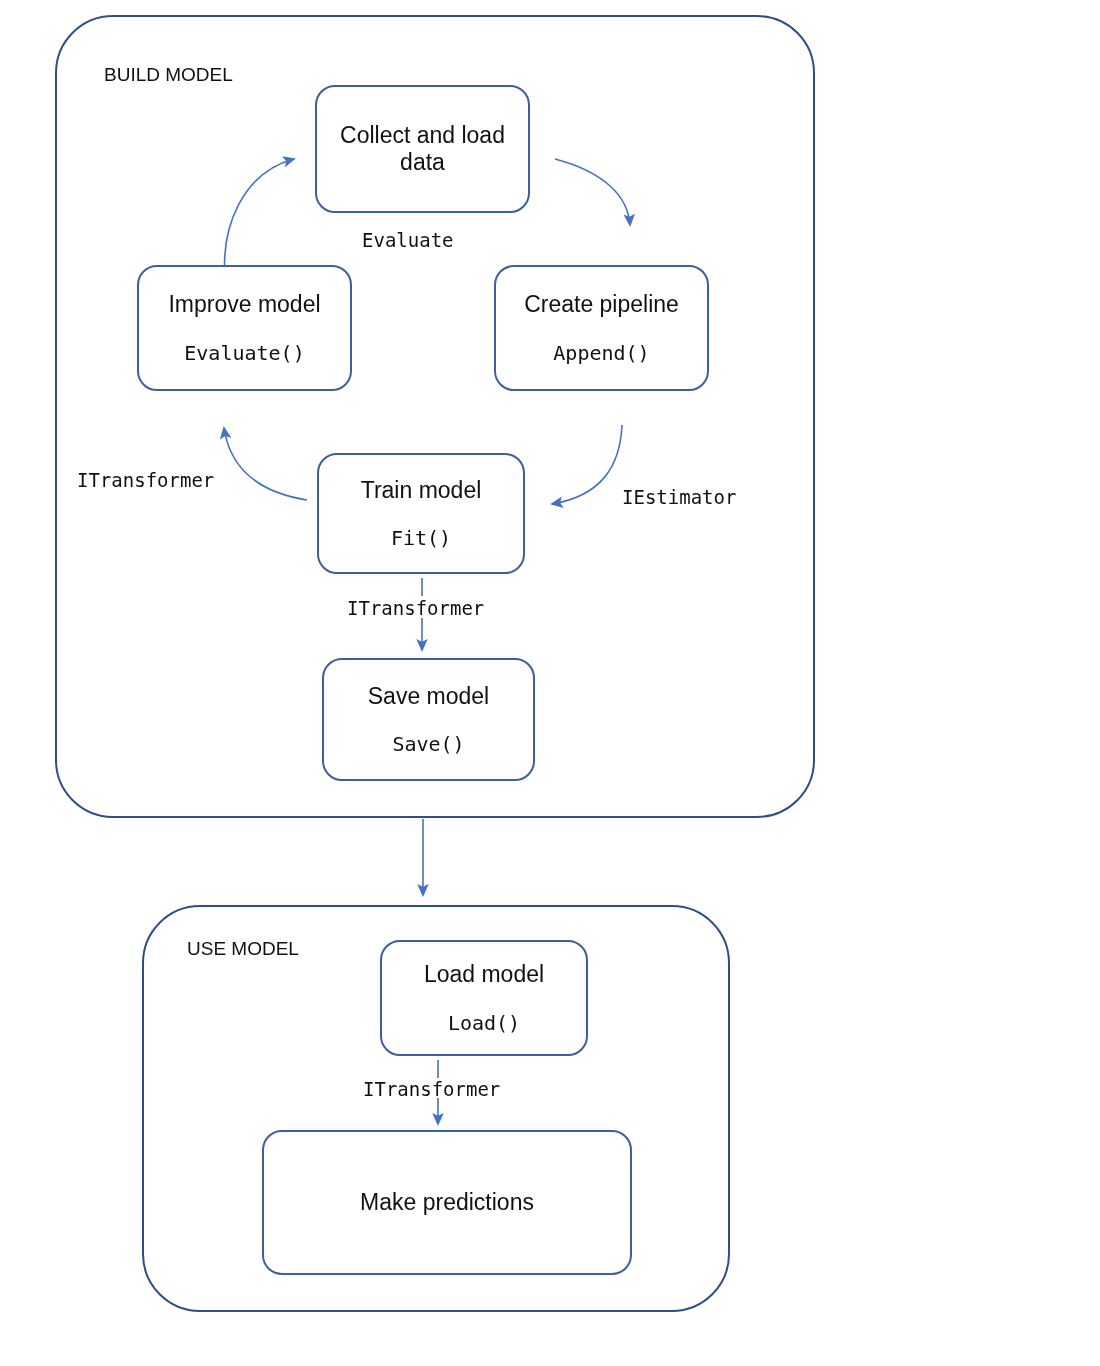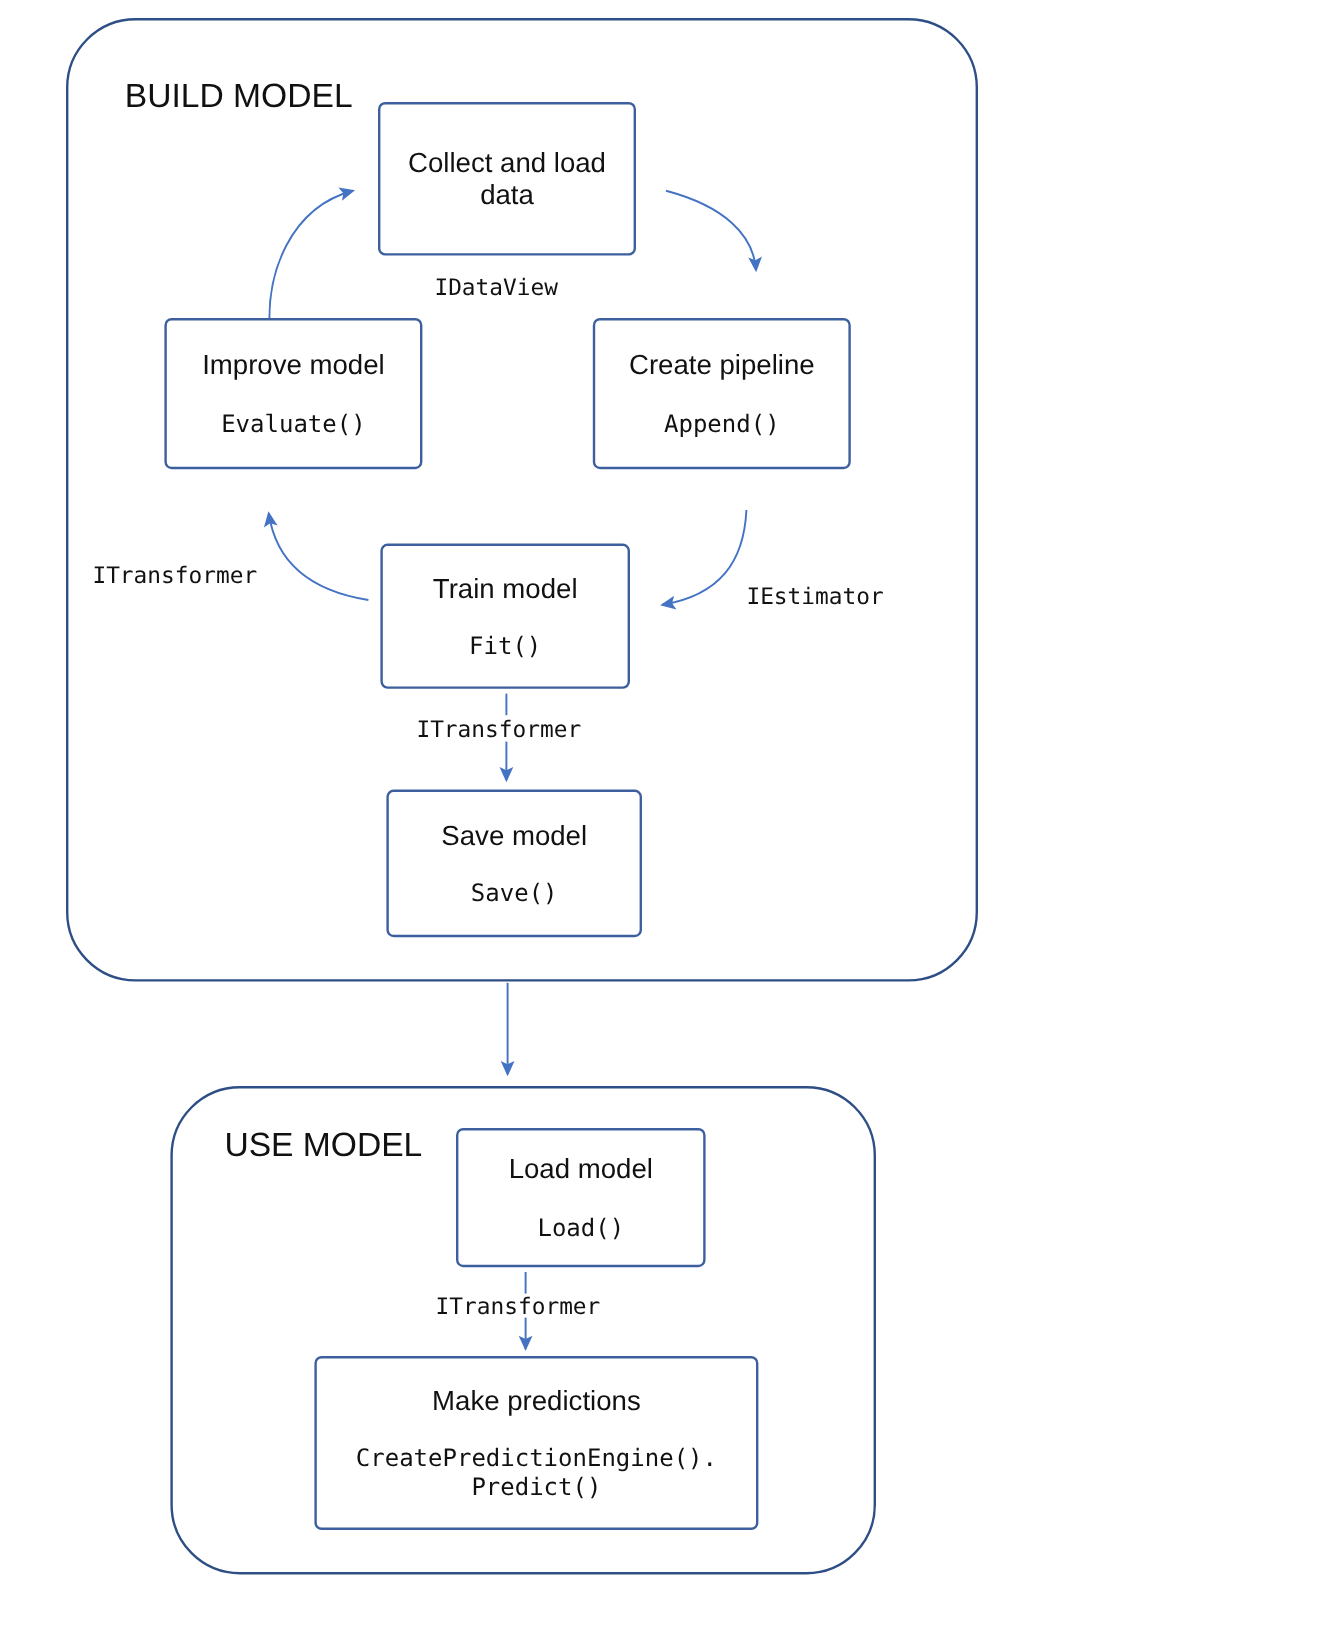--- a/index.html
+++ b/index.html
@@ -28,21 +28,21 @@
     position: absolute;
     border: 2.2px solid #2e4f86;
     border-radius: 58px;
     background: transparent;
     box-sizing: border-box;
   }
   
   .node {
     position: absolute;
     border: 2.2px solid #3d5f9e;
-    border-radius: 6px;
+    border-radius: 20px;
     background: #ffffff;
     box-sizing: border-box;
     display: flex;
     flex-direction: column;
     align-items: center;
     justify-content: center;
     text-align: center;
   }
   .node .title {
     font-family: "Liberation Sans", sans-serif;
@@ -56,21 +56,21 @@
     font-size: 20px;
     color: #111111;
     line-height: 1.2;
     white-space: pre-line;
   }
   .node.gap-sm .api { margin-top: 22px; }
   
   .section-caption {
     position: absolute;
     font-family: "Liberation Sans", sans-serif;
-    font-size: 28px;
+    font-size: 19px;
     color: #111111;
     white-space: nowrap;
   }
   
   .edge-label {
     position: absolute;
     font-family: "DejaVu Sans Mono", monospace;
     font-size: 19px;
     color: #111111;
     white-space: nowrap;
@@ -110,21 +110,21 @@
 
   <div class="group-box" style="left:55px; top:15px; width:760px; height:803px;"></div>
 
   <div class="section-caption" style="left:104px; top:64px;">BUILD MODEL</div>
 
   <div class="node" style="left:315px; top:85px; width:215px; height:128px;">
     <span class="title">Collect and load
 data</span>
   </div>
 
-  <div class="edge-label" style="left:362px; top:229px;">IDataView</div>
+  <div class="edge-label" style="left:362px; top:229px;">Evaluate</div>
 
   <div class="node gap-sm" style="left:494px; top:265px; width:215px; height:126px;">
     <span class="title">Create pipeline</span>
     <span class="api">Append()</span>
   </div>
 
   <div class="node gap-sm" style="left:137px; top:265px; width:215px; height:126px;">
     <span class="title">Improve model</span>
     <span class="api">Evaluate()</span>
   </div>
@@ -151,17 +151,15 @@
 
   <div class="node gap-sm" style="left:335px; top:940px; width:208px; height:116px;margin-left:45px;">
     <span class="title">Load model</span>
     <span class="api">Load()</span>
   </div>
 
   <div class="edge-label" style="left:363px; top:1078px;">ITransformer</div>
 
   <div class="node gap-sm" style="left:262px; top:1130px; width:370px; height:145px;">
     <span class="title">Make predictions</span>
-    <span class="api">CreatePredictionEngine().
-Predict()</span>
   </div>
 
 </div>
 
 </body></html>

